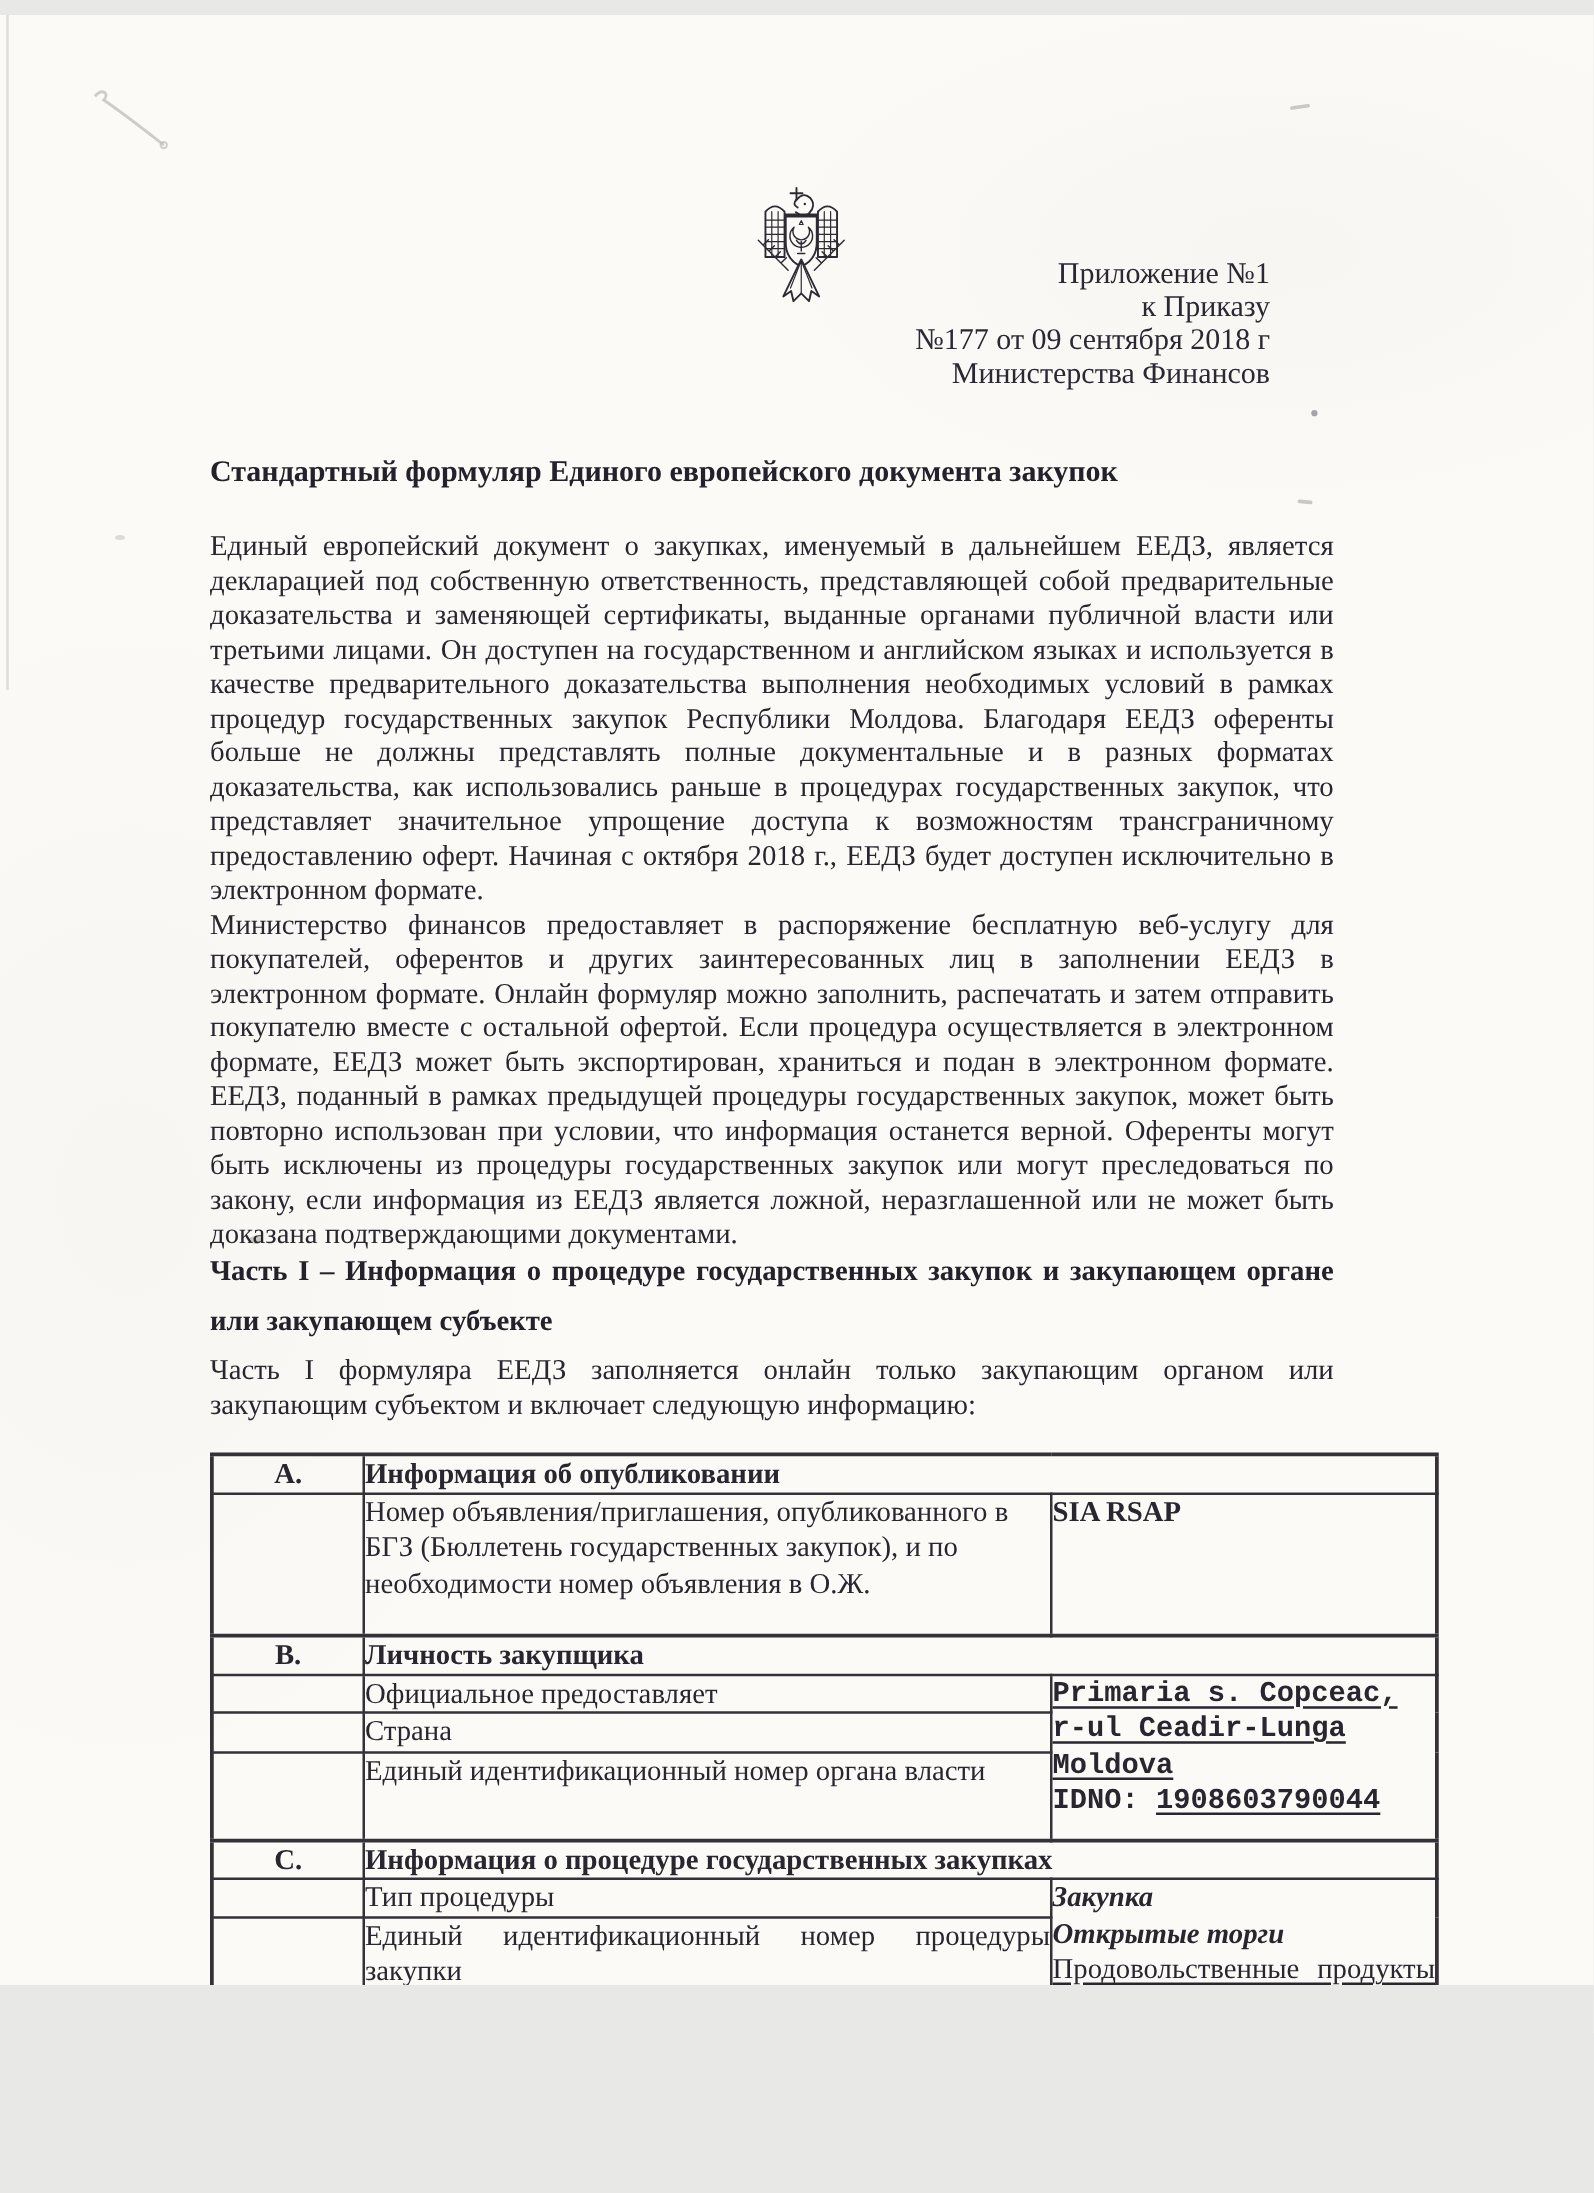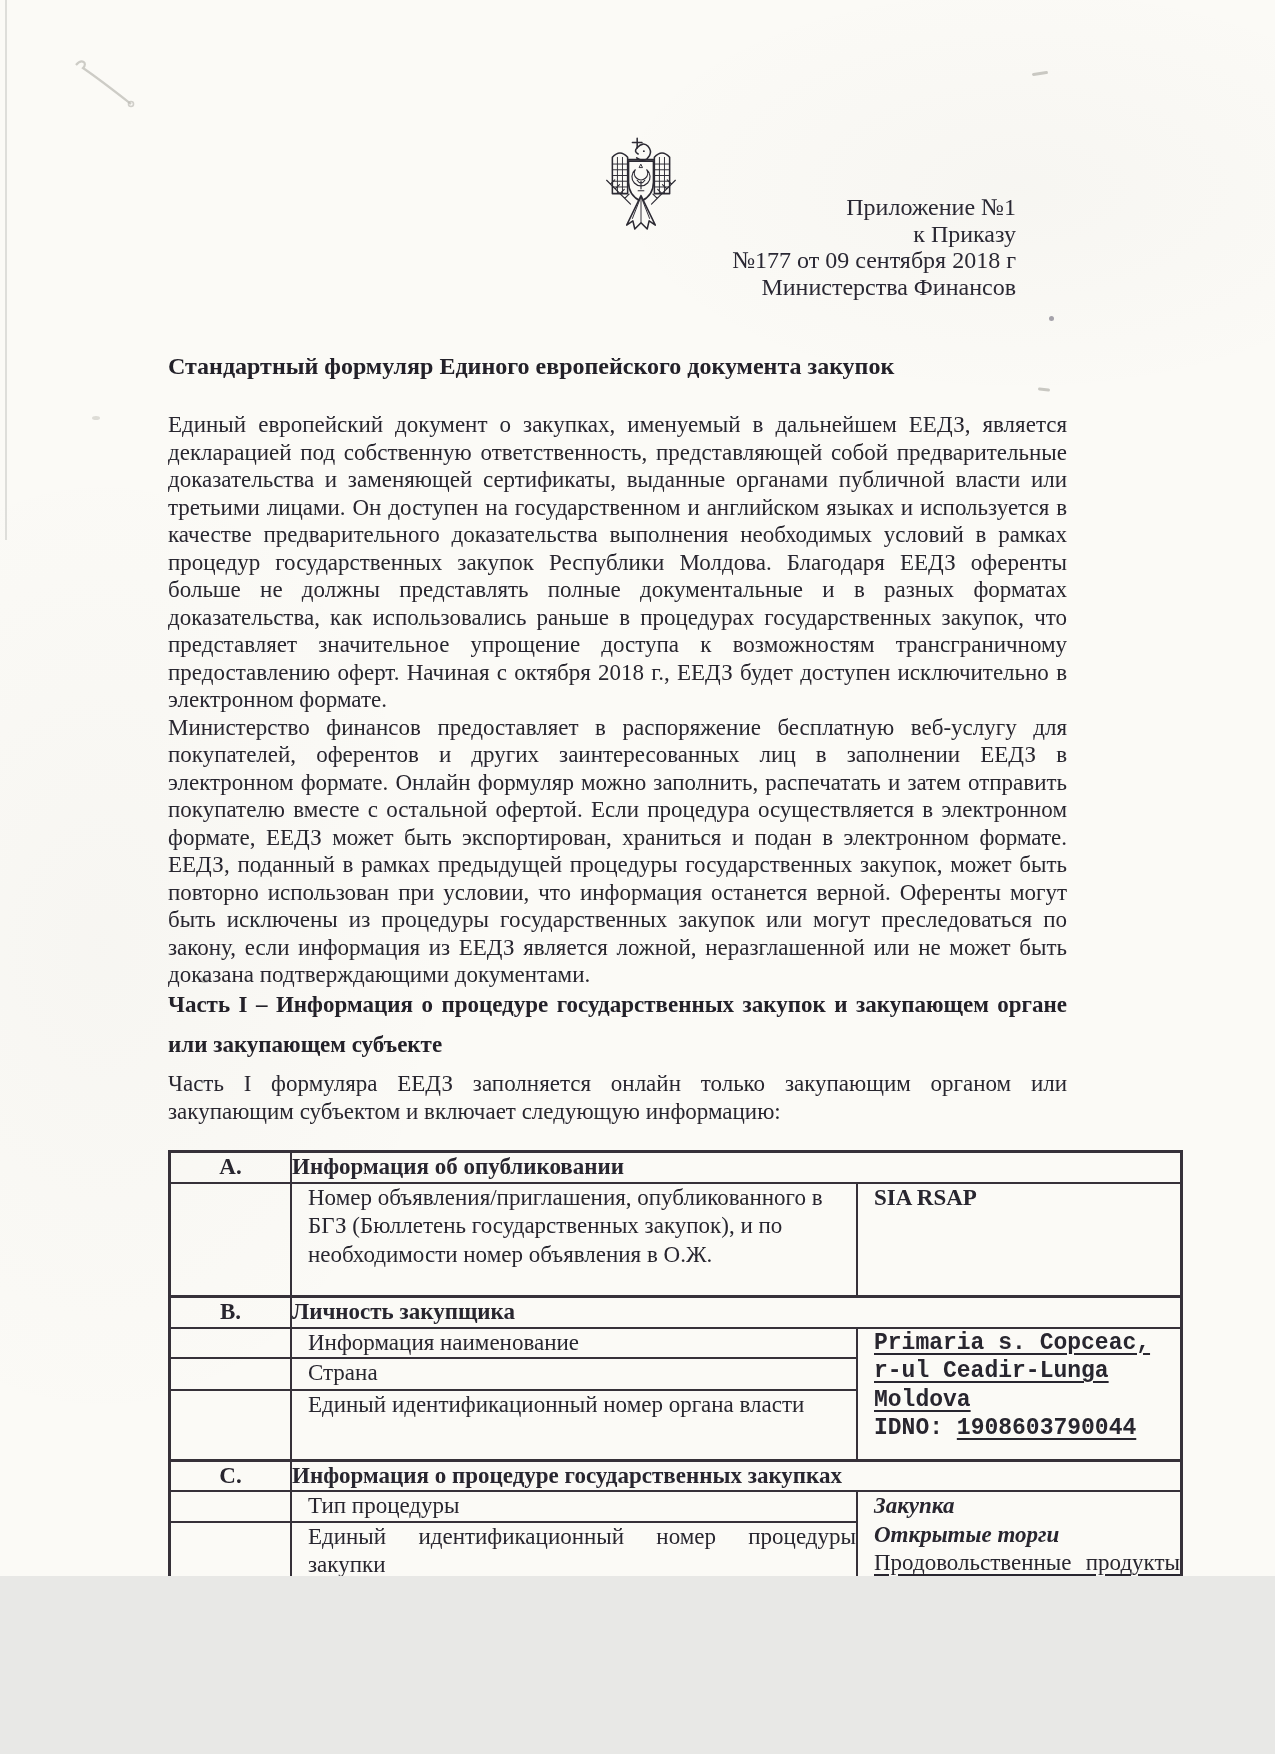--- a/index.html
+++ b/index.html
@@ -1,19 +1,19 @@
 <!DOCTYPE html>
 <html><head>
 <meta charset="utf-8">
 <style>
   html,body{margin:0;padding:0;background:#e8e8e6;}
   .page{
     position:relative;
     width:1275px;height:1576px;
-    margin:0 auto;
+    margin:12px auto;
     background:#fbfaf6;
     background-image:
       radial-gradient(ellipse 600px 300px at 80% 12%, rgba(120,115,110,0.03), transparent 70%),
       radial-gradient(ellipse 500px 700px at 8% 60%, rgba(120,115,110,0.03), transparent 70%);
     overflow:hidden;
     font-family:"Liberation Serif","DejaVu Serif",serif;
     color:#26242c;
   }
   
   .edge-line{position:absolute;left:5px;top:0;width:2px;height:540px;background:#dededa;}
@@ -56,21 +56,21 @@
   td.letter{
     width:119px;text-align:center;padding-left:34px;padding-top:1px;
     border-right:2px solid #363139;font-weight:bold;
   }
   td.empty{border-right:2px solid #363139;}
   td.shlabel{font-weight:bold;padding:1px 8px 0 45px;}
   td.lbl{width:548px;padding:3px 12px 0 45px;border-right:2px solid #363139;}
   td.lbl.just{text-align:justify;}
   td.val{width:306px;}
   tr.sh td{border-top:3px solid #363139;border-bottom:2px solid #363139;}
-  tr.rb td{border-bottom:2px solid #363139;padding-left:16px;}
+  tr.rb td{border-bottom:2px solid #363139;}
   .valA{font-weight:bold;text-align:left;padding-top:5px;}
   .valB{font-weight:bold;padding:3px 8px 0 14px;}
   .valB .line{display:block;font-family:Liberation Mono, monospace;}
   .u{text-decoration:underline;text-underline-offset:4px;text-decoration-thickness:2px;}
   .valC{padding:3px 10px 0 88px;}
   .valC .bi{font-weight:bold;font-style:italic;}
   .valC .uj{
     text-align:justify;text-align-last:justify;
     text-decoration:underline;text-underline-offset:4px;text-decoration-thickness:1.5px;
   }
@@ -147,21 +147,21 @@
         <td class="lbl">Номер объявления/приглашения, опубликованного в БГЗ (Бюллетень государственных закупок), и по необходимости номер объявления в О.Ж.</td>
         <td class="val valA">SIA RSAP</td>
       </tr>
 
       <tr class="sh h-bhead">
         <td class="letter">В.</td>
         <td class="shlabel" colspan="2">Личность закупщика</td>
       </tr>
       <tr class="rb h-b1">
         <td class="empty"></td>
-        <td class="lbl">Информация наименование</td>
+        <td class="lbl">Официальное предоставляет</td>
         <td class="val valB" rowspan="3">
           <span class="line u">Primaria s. Copceac, r-ul Ceadir-Lunga Moldova</span>
           <span class="line"><span>IDNO:</span> <span class="u">1908603790044</span></span>
         </td>
       </tr>
       <tr class="rb h-b2">
         <td class="empty"></td>
         <td class="lbl">Страна</td>
       </tr>
       <tr class="rb h-b3">

